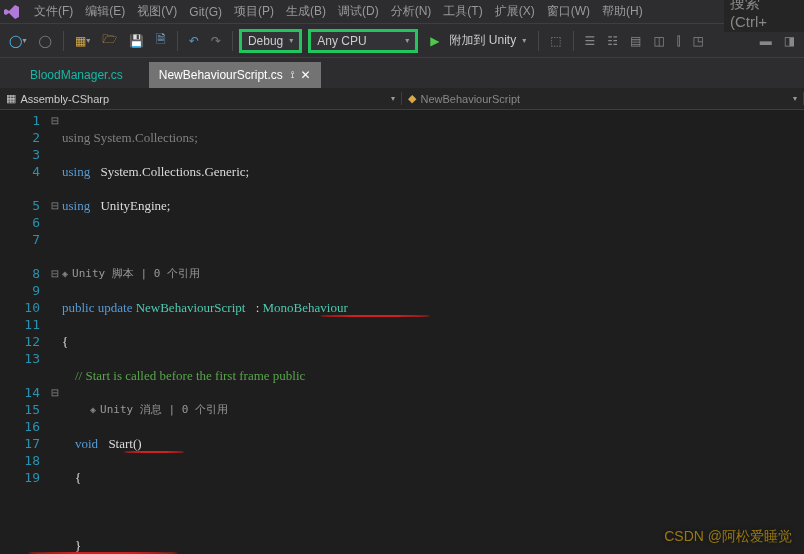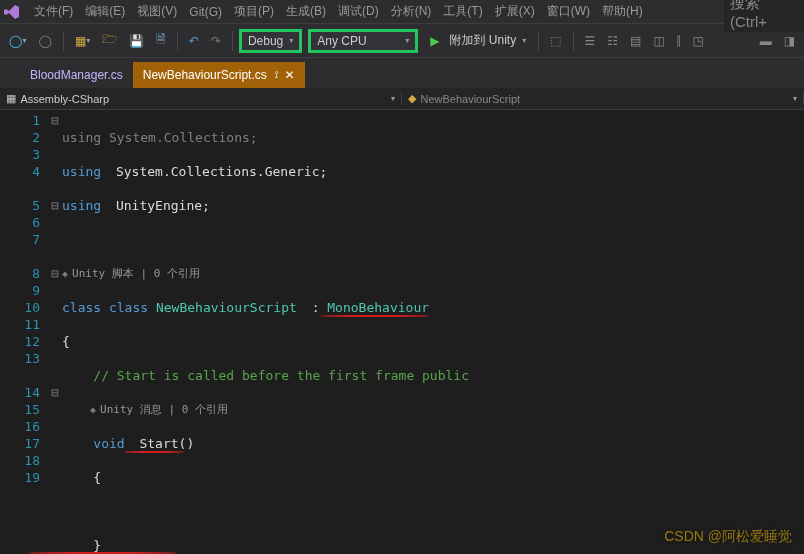--- a/index.html
+++ b/index.html
@@ -8,34 +8,34 @@
 .menubar .logo { width: 18px; height: 18px; margin-right: 6px; display: flex; align-items: center; }
 .menubar .logo svg { width: 16px; height: 16px; }
 .menubar .item { padding: 11px 6px; cursor: pointer; color: #999; font-size: 12px; }
 .searchbox { margin-left: auto; display: flex; align-items: center; background: #252526; padding: 2px 6px; width: 80px; color: #888; font-size: 15px; }
 .toolbar { display: flex; align-items: center; height: 34px; background: #2d2d30; border-bottom: 1px solid #3e3e42; padding: 0 4px; gap: 2px; }
 .tbtn { padding: 4px 5px; cursor: pointer; color: #c5c5c5; display: flex; align-items: center; }
 .tsep { width: 1px; height: 20px; background: #46464a; margin: 0 4px; }
 .tdrop { display: flex; align-items: center; height: 24px; background: #333337; border: 3px solid #22c55e; padding: 0 6px; font-size: 12px; color: #ccc; cursor: pointer; gap: 6px; }
 .tdrop.play { background: transparent; border: none; }
 .tabstrip { display: flex; align-items: flex-end; height: 30px; background: #2d2d30; padding-left: 20px; gap: 0; }
-.tab { height: 26px; display: flex; align-items: center; padding: 0 10px; font-size: 12px; color: #c4b5fd; cursor: pointer; position: relative; }
-.tab.active { background: #a16207; color: #fff; }
+.tab { height: 26px; display: flex; align-items: center; padding: 0 10px; font-size: 12px; color: #14b8a6; cursor: pointer; position: relative; }
+.tab.active { background: #737373; color: #fff; margin-left: 16px; }
 .tab .pin { margin-left: 8px; font-size: 10px; }
 .tab .close { margin-left: 6px; font-size: 12px; }
 .navbar { display: flex; align-items: center; height: 22px; background: #252526; border-bottom: 1px solid #3e3e42; font-size: 11px; }
 .navitem { flex: 1; display: flex; align-items: center; padding: 0 6px; gap: 4px; color: #ccc; border-right: 1px solid #3e3e42; }
 .navitem.right { color: #888; }
 .editor { display: flex; background: #1e1e1e; height: calc(100% - 110px); }
 .gutter { width: 48px; background: #1e1e1e; font-family: "NSimSun","Consolas",monospace; font-size: 13px; text-align: right; padding-top: 2px; }
 .gutter .ln { height: 17px; line-height: 17px; color: #2b91af; padding-right: 8px; position: relative; }
 .fold { width: 14px; padding-top: 2px; }
 .fold .fm { height: 17px; display: flex; align-items: center; justify-content: center; color: #888; font-size: 10px; }
 .code { flex: 1; font-family: "NSimSun","Consolas",monospace; font-size: 13px; line-height: 17px; padding-top: 2px; white-space: pre; }
-.code .line { height: 17px; position: relative; }
+.code .line { height: 17px; position: relative; font-family: Liberation Serif, serif; }
 .kw { color: #569cd6; }
 .cls { color: #4ec9b0; }
 .cmt { color: #57a64a; }
 .id { color: #dcdcdc; margin-left: 7px; }
 .punc { color: #dcdcdc; }
 .greyed { color: #808080; }
 .codelens { color: #999; font-size: 11px; height: 17px; display: flex; align-items: center; gap: 4px; padding-left: 0; }
 .codelens .ref-icon { color: #888; font-size: 10px; }
 .underline-red { position: absolute; height: 2px; border-bottom: 2px solid #d02020; border-radius: 50%; }
 .watermark { position: absolute; right: 12px; bottom: 8px; color: #eab308; font-size: 14px; opacity: 0.6; text-shadow: 0 0 4px #000; }
@@ -183,21 +183,21 @@
       <div class="fm"></div>
       <div class="fm"></div>
       <div class="fm"></div>
   </div>
   <div class="code">
 <div class="line"><span class="greyed">using</span><span class="greyed"> System.Collections;</span></div>
 <div class="line"><span class="kw">using</span><span class="id"> System.Collections.Generic;</span></div>
 <div class="line"><span class="kw">using</span><span class="id"> UnityEngine;</span></div>
 <div class="line"></div>
 <div class="codelens"><span class="ref-icon">◈</span><span>Unity 脚本 | 0 个引用</span></div>
-<div class="line"><span class="kw">class class </span><span class="cls">NewBehaviourScript</span><span class="id"> : </span><span class="cls">MonoBehaviour</span><div class="underline-red" style="left:258px;width:110px;bottom:-1px;"></div></div>
+<div class="line"><span class="kw">public update </span><span class="cls">NewBehaviourScript</span><span class="id"> : </span><span class="cls">MonoBehaviour</span><div class="underline-red" style="left:258px;width:110px;bottom:-1px;"></div></div>
 <div class="line"><span class="punc">{</span></div>
 <div class="line">    <span class="cmt">// Start is called before the first frame public</span></div>
 <div class="codelens" style="padding-left:28px;"><span class="ref-icon">◈</span><span>Unity 消息 | 0 个引用</span><div class="underline-red" style="left:28px;width:150px;bottom:0;"></div></div>
 <div class="line">    <span class="kw">void</span><span class="id"> Start()</span><div class="underline-red" style="left:62px;width:60px;bottom:-1px;"></div></div>
 <div class="line">    <span class="punc">{</span></div>
 <div class="line"></div>
 <div class="line">    <span class="punc">}</span></div>
 
 
 

